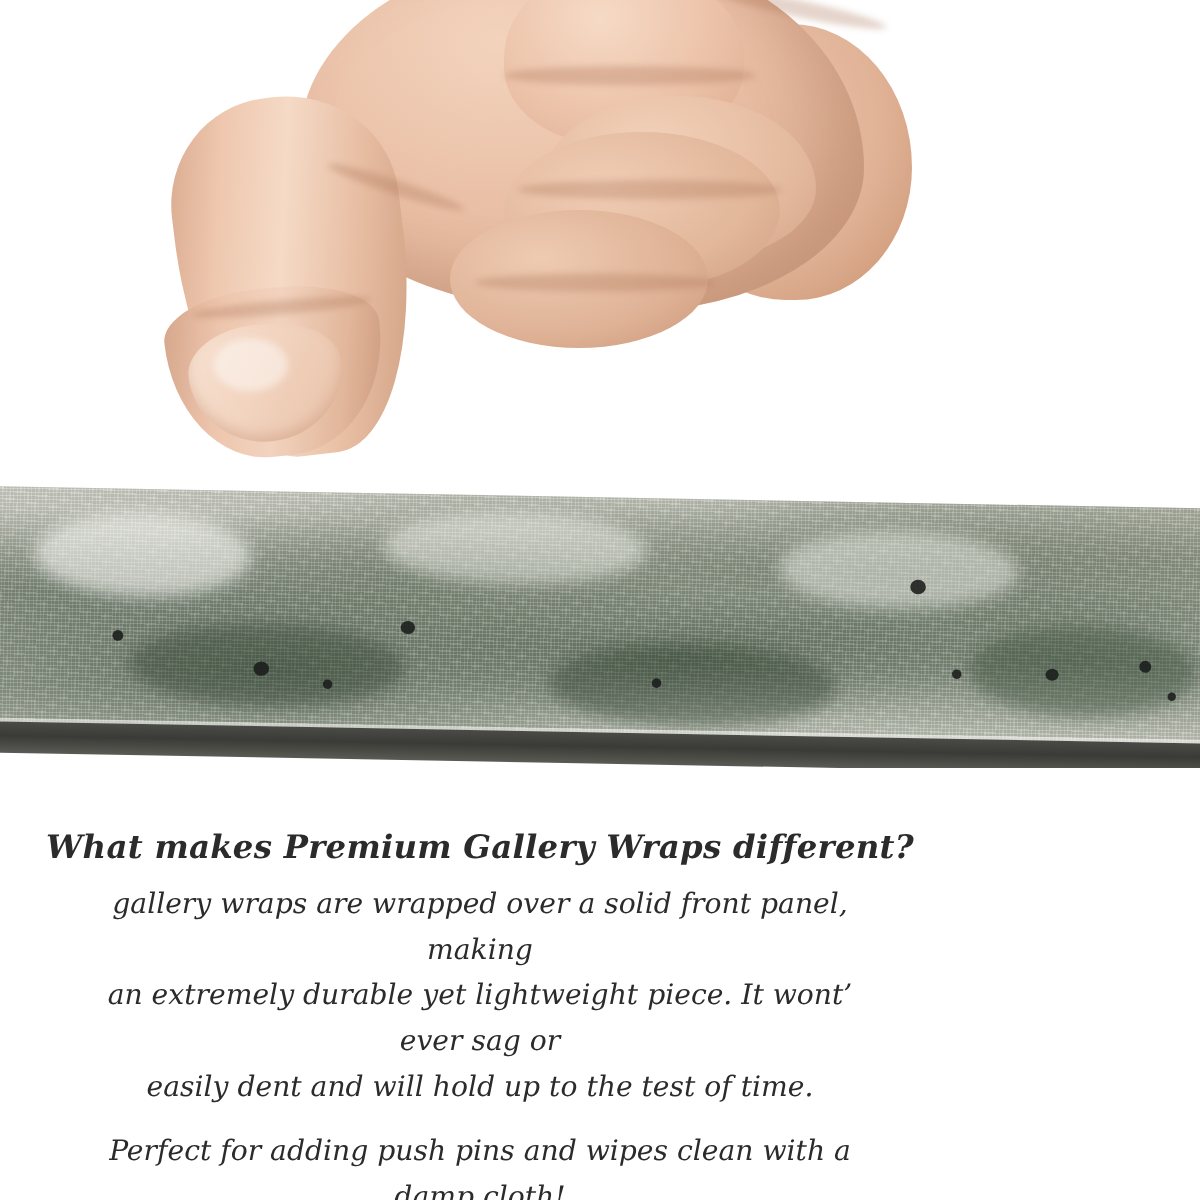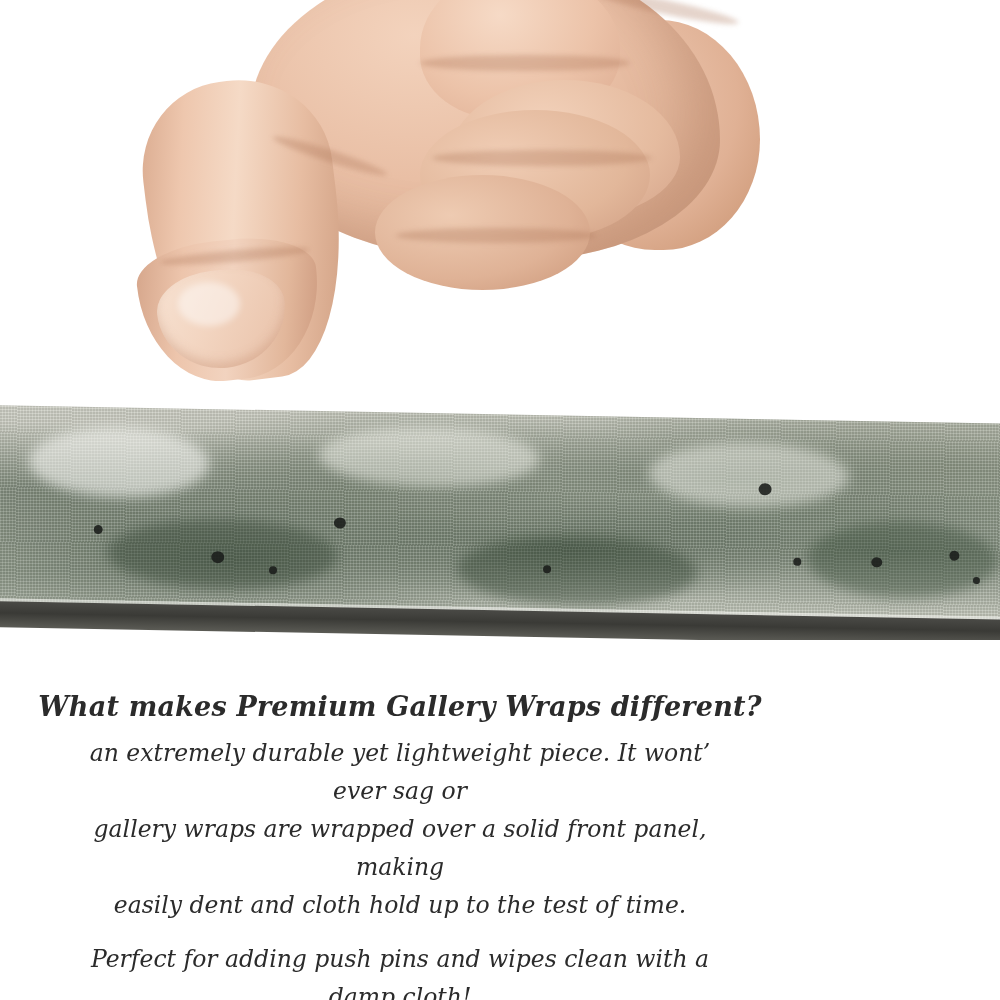--- a/index.html
+++ b/index.html
@@ -260,19 +260,19 @@
         <div class="speck" style="left:962px;top:128px;width:10px;height:10px;"></div>
         <div class="speck" style="left:986px;top:154px;width:7px;height:7px;"></div>
       </div>
       <div class="canvas-edge-hl"></div>
       <div class="canvas-edge"></div>
     </div>
   </div>
 
   <div class="caption">
     <div class="caption-heading">What makes Premium Gallery Wraps different?</div>
+    <p class="caption-line">gallery wraps are wrapped over a solid front panel, making</p>
     <p class="caption-line">an extremely durable yet lightweight piece. It wont’ ever sag or</p>
-    <p class="caption-line">gallery wraps are wrapped over a solid front panel, making</p>
-    <p class="caption-line">easily dent and cloth hold up to the test of time.</p>
+    <p class="caption-line">easily dent and will hold up to the test of time.</p>
     <p class="caption-line last">Perfect for adding push pins and wipes clean with a damp cloth!</p>
   </div>
 
 </div>
 
 </body></html>

